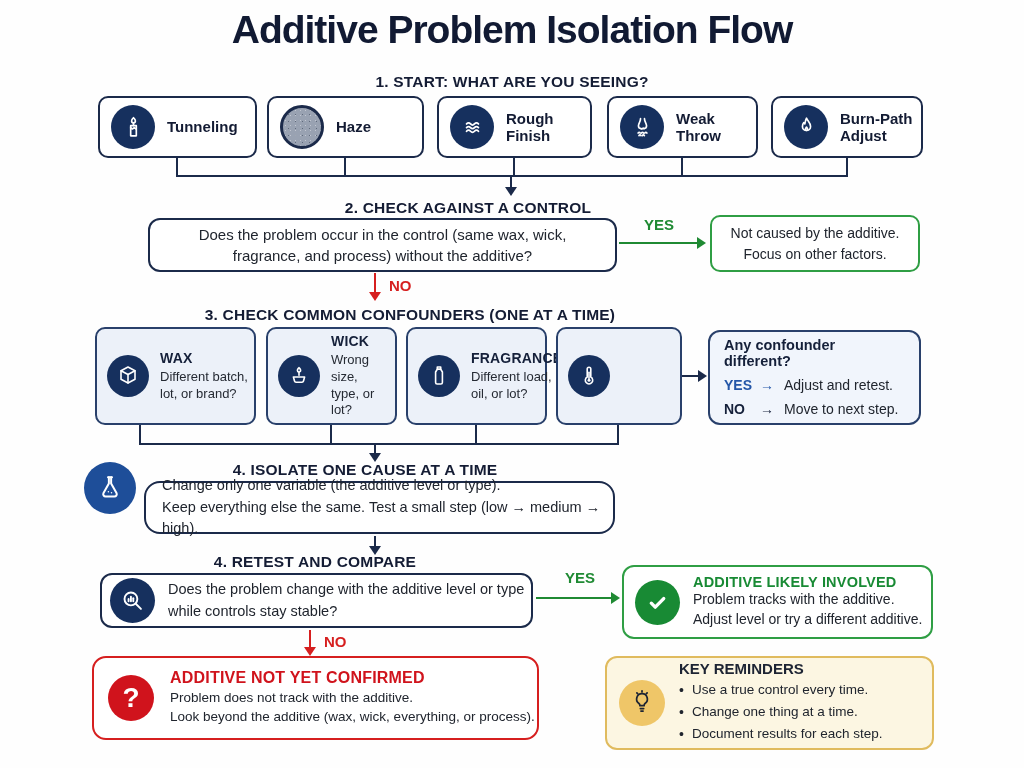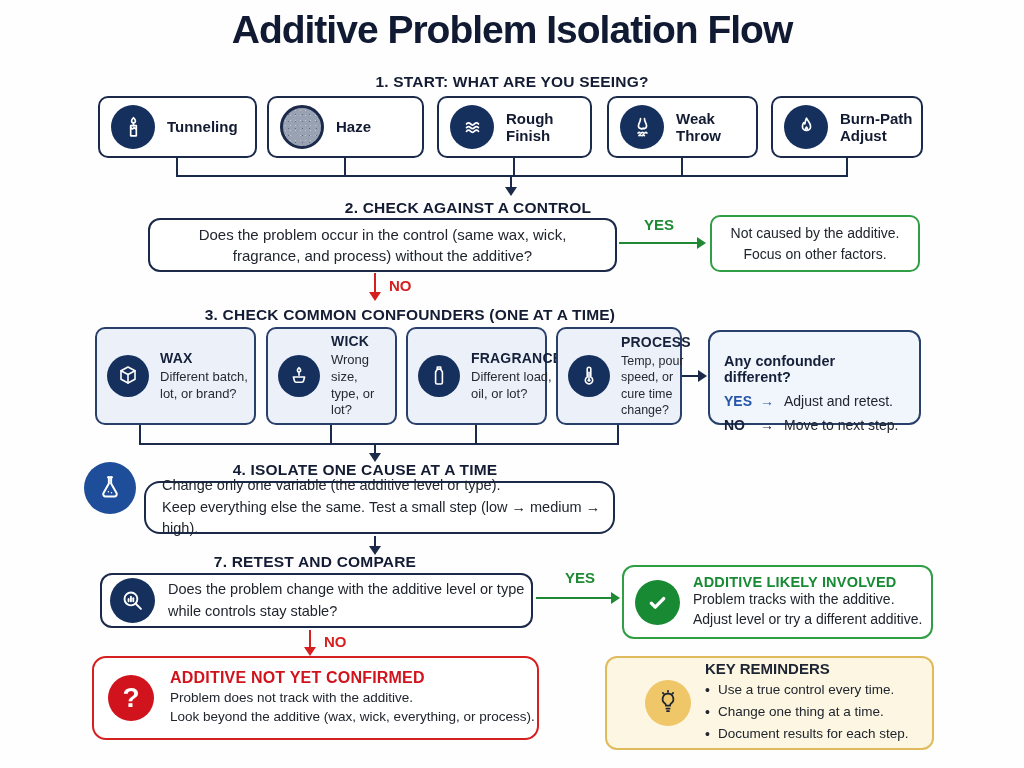--- a/index.html
+++ b/index.html
@@ -46,42 +46,42 @@
 
   
   .conf { background:#ecf1f9; border:2px solid #29406b; border-radius:10px; display:flex; align-items:center; height:98px; }
   .conf .circ { width:42px; height:42px; border-radius:50%; background:#16305e; margin-left:10px;
                 display:flex; align-items:center; justify-content:center; flex:0 0 auto; }
   .conf .txt { margin-left:11px; margin-right:6px; }
   .conf .t { font-size:14px; font-weight:800; color:#15203a; letter-spacing:.2px; }
   .conf .d { font-size:13px; color:#252a33; line-height:1.3; margin-top:3px; }
   .conf .d.small { font-size:12.5px; }
 
-  .decision { position:absolute; background:#f1f5fc; border:2px solid #29406b; border-radius:12px; padding:21px 14px; }
+  .decision { position:absolute; background:#f1f5fc; border:2px solid #29406b; border-radius:12px; padding:5px 14px; }
   .decision .q { font-size:14.5px; font-weight:800; color:#15203a; }
   .decision .row { display:flex; align-items:center; margin-top:8px; font-size:14px; color:#20252e; }
   .decision .k { font-weight:800; width:36px; }
   .decision .k.y { color:#2456a8; } .decision .k.n { color:#15203a; }
   .decision .a { margin-right:10px; }
   .decision .a.y { color:#2456a8; } .decision .a.n { color:#15203a; }
 
   .stepbox { display:flex; flex-direction:column; justify-content:center; border-radius:16px;
              font-size:14.5px; color:#20252e; line-height:1.5; padding-left:16px; }
 
   .mark-circ { position:absolute; border-radius:50%; display:flex; align-items:center; justify-content:center; }
 
   .rowbox { display:flex; align-items:center; border-radius:12px; }
   .rowbox .circ { border-radius:50%; display:flex; align-items:center; justify-content:center; flex:0 0 auto; }
 
   .res-title { font-weight:800; font-size:14.5px; letter-spacing:.2px; }
   .res-line { font-size:14px; color:#20252e; line-height:1.4; }
 
   .bigq { color:#fff; font-size:28px; font-weight:800; }
 
-  .remind { background:#fcf6e2; border:2px solid #e0bb5e;padding-left:26px; }
+  .remind { background:#fcf6e2; border:2px solid #e0bb5e; }
   .remind .b-item { display:flex; font-size:13.5px; color:#20252e; line-height:1.55; }
   .remind .b-item::before { content:"•"; margin-right:8px; font-size:14px; }
   .remind .r-title { font-size:15px; font-weight:800; color:#1d2433; margin-bottom:3px; }
 </style>
 </head>
 <body>
 
 <div class="canvas">
 
   <div class="title">Additive Problem Isolation Flow</div>
@@ -213,24 +213,20 @@
     </span>
   </div>
 
   <div class="conf" style="position:absolute; left:556px; top:327px; width:126px;">
     <span class="circ">
       <svg width="24" height="24" viewBox="0 0 24 24" fill="none" stroke="#fff" stroke-width="1.6" stroke-linecap="round" stroke-linejoin="round">
         <path d="M10.2 5a1.8 1.8 0 0 1 3.6 0v8a3.7 3.7 0 1 1-3.6 0z"></path>
         <circle cx="12" cy="16.3" r="1.5" fill="#fff" stroke="none"></circle>
           <path d="M12 14.6V8.2"></path>
       </svg>
-    </span>
-    <span class="txt">
-      <div class="t">PROCESS</div>
-      <div class="d small">Temp, pour speed, or cure time change?</div>
     </span>
   </div>
 
   <div class="hline" style="left:682px; top:375px; width:18px;"></div>
   <div class="arr-r" style="left:698px; top:370px;"></div>
 
   <div class="decision" style="left:708px; top:330px; width:213px; height:95px;">
     <div class="q">Any confounder different?</div>
     <div class="row">
       <span class="k y">YES</span>
@@ -264,21 +260,21 @@
   </div>
 
   <div class="box stepbox" style="left:144px; top:481px; width:471px; height:53px; border-radius:16px;">
     <div>Change only one variable (the additive level or type).</div>
     <div>Keep everything else the same. Test a small step (low → medium → high).</div>
   </div>
 
   <div class="vline" style="left:374px; top:536px; height:11px;"></div>
   <div class="arr-d" style="left:369px; top:546px;"></div>
 
-  <div class="sec-head" style="top:553px; left:95px; width:440px;">7. RETEST AND COMPARE</div>
+  <div class="sec-head" style="top:553px; left:95px; width:440px;">4. RETEST AND COMPARE</div>
 
   <div class="box rowbox" style="left:100px; top:573px; width:433px; height:55px;">
     <span class="circ" style="width:45px; height:45px; background:#16305e; margin-left:8px;">
       <svg width="27" height="27" viewBox="0 0 24 24" fill="none" stroke="#fff" stroke-width="1.7" stroke-linecap="round">
         <circle cx="10.6" cy="10.6" r="5.7"></circle>
           <path d="M14.9 14.9l4.6 4.6"></path>
         <path d="M8.5 12.6v-1.9"></path>
           <path d="M10.6 12.6V8.7"></path>
           <path d="M12.7 12.6V10"></path>
       </svg>

